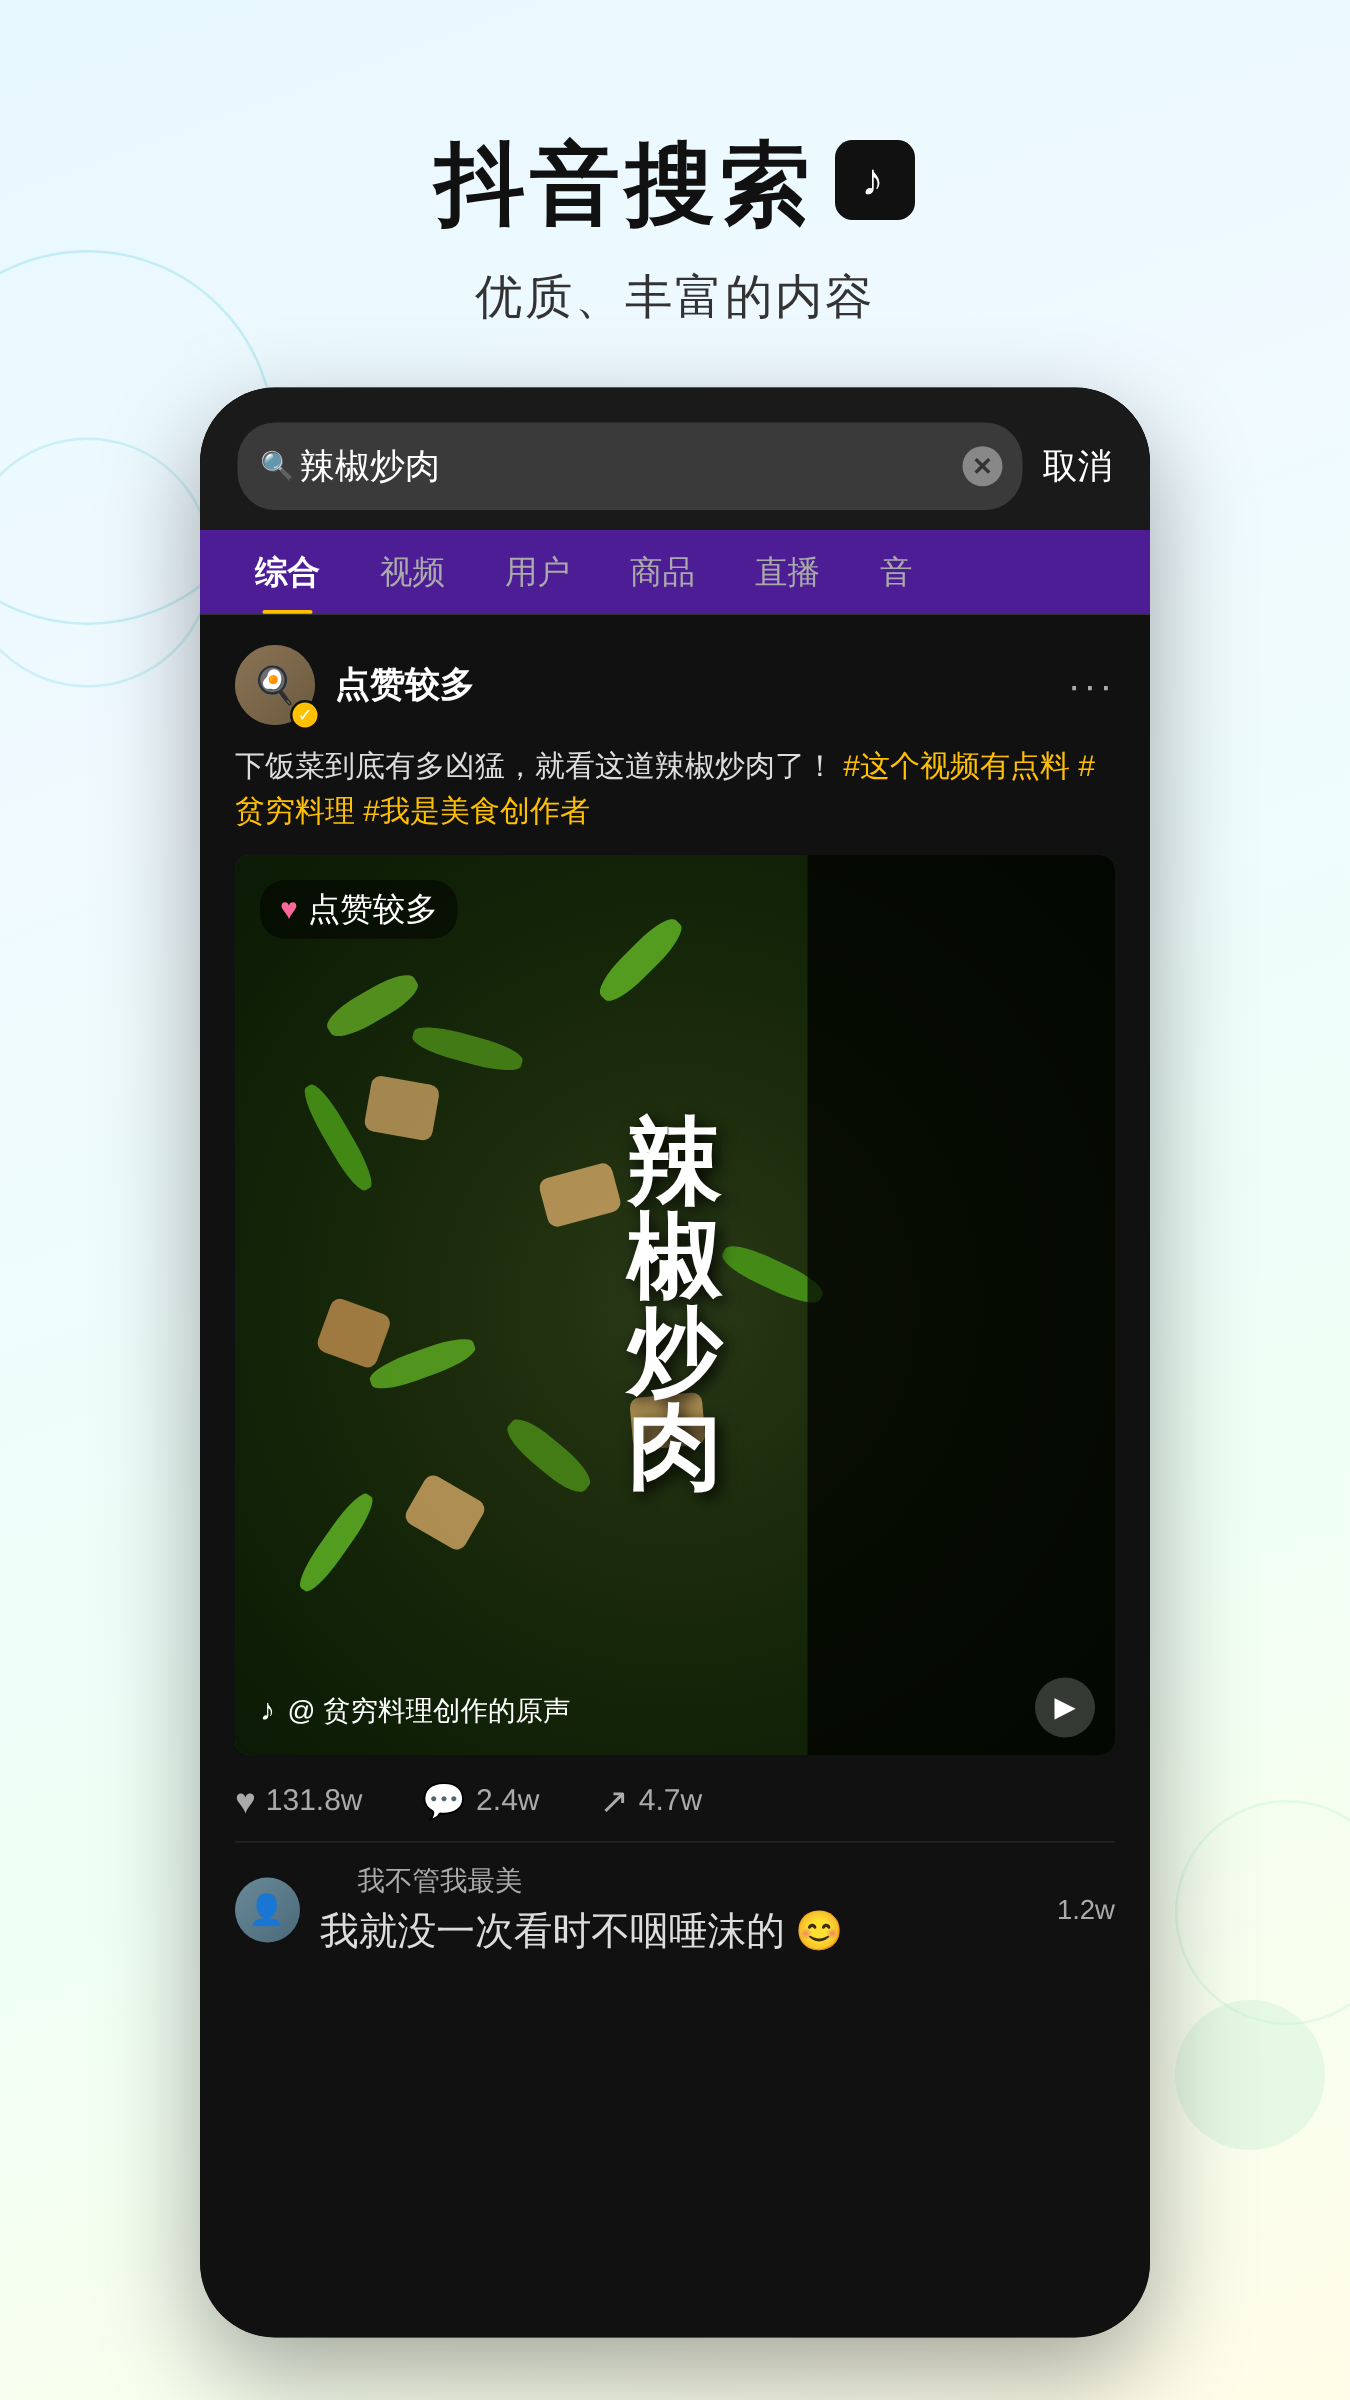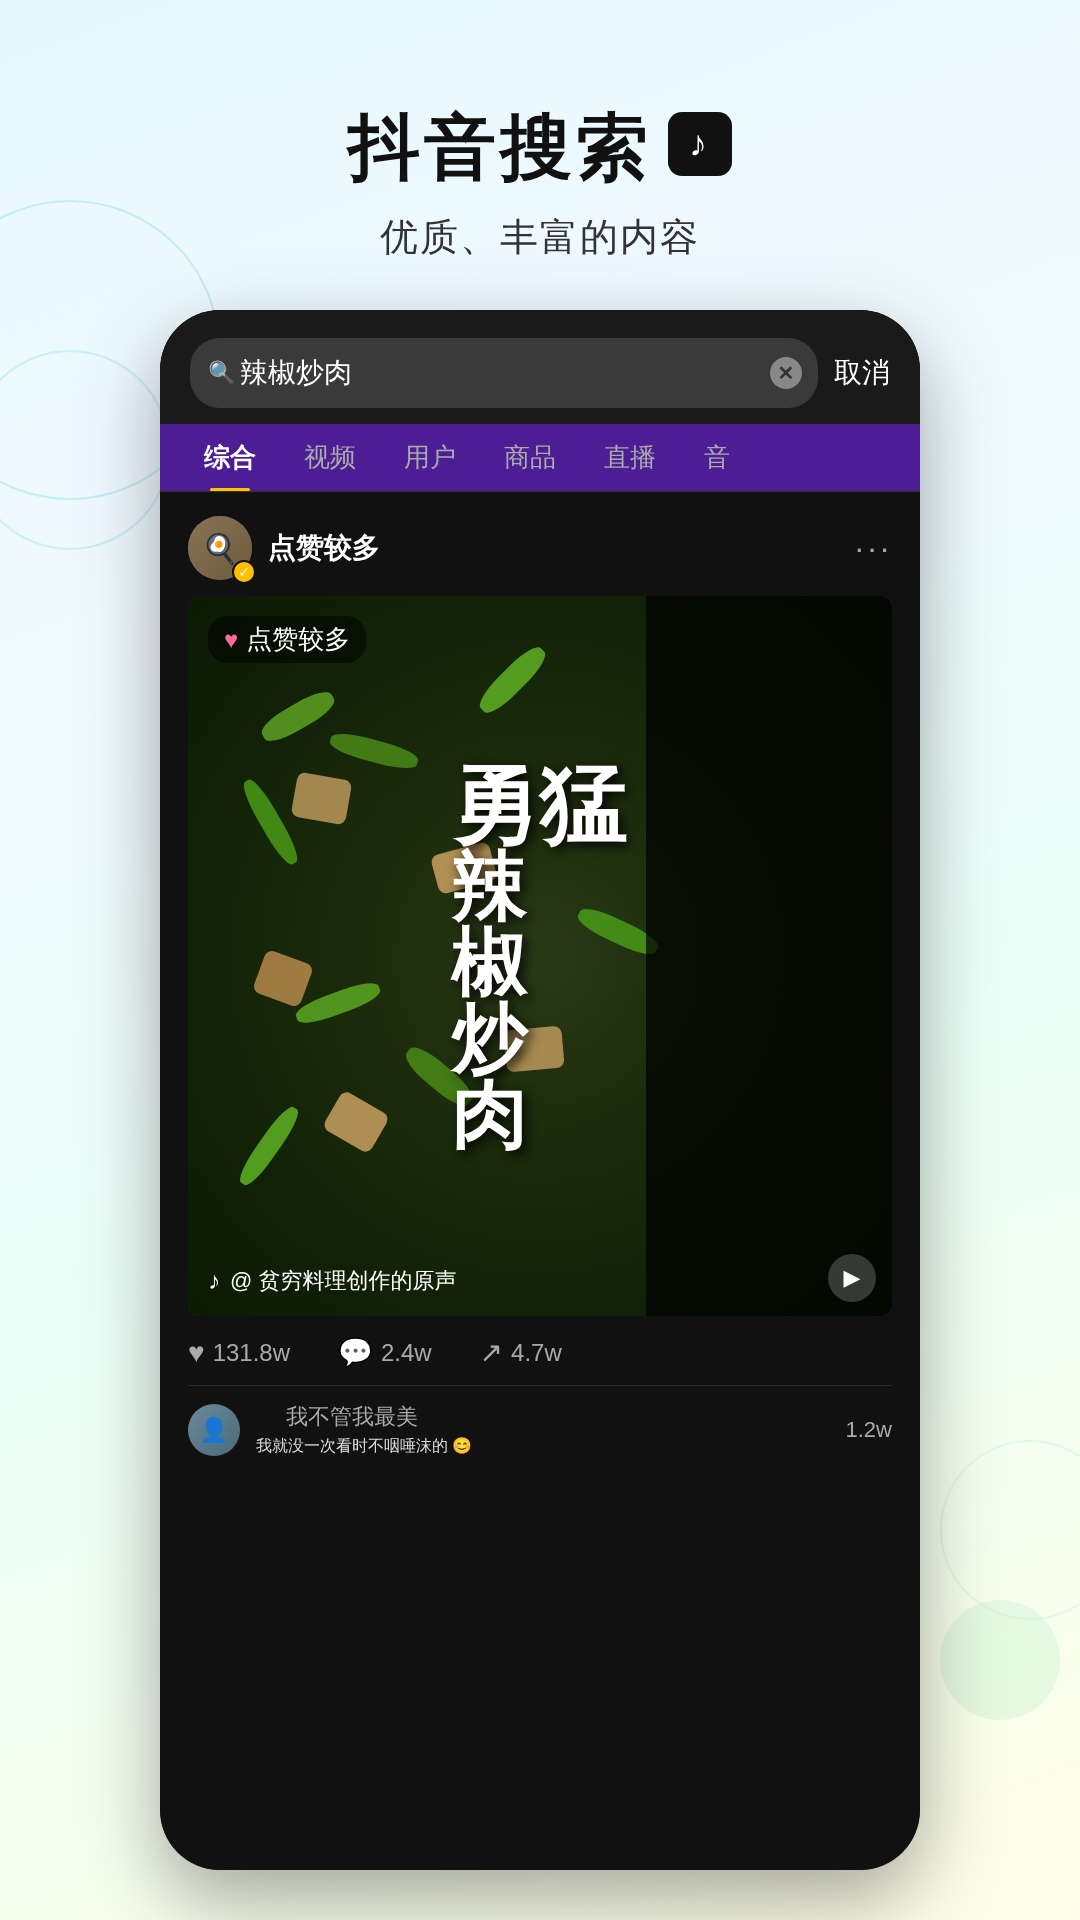--- a/index.html
+++ b/index.html
@@ -417,21 +417,21 @@
 
     .comment-user {
       color: #aaa;
       font-size: 22px;
       margin-bottom: 4px;
       margin-left: 30px;
     }
 
     .comment-text {
       color: #ddd;
-      font-size: 16px;
+      font-size: 31px;
     }
 
     .comment-likes {
       color: #aaa;
       font-size: 22px;
       text-align: right;
     }
   </style>
 </head>
 <body>
@@ -488,20 +488,24 @@
 
       <div class="user-info-row">
         <div class="user-avatar">
           <div class="avatar-img">🍳</div>
           <div class="avatar-badge">✓</div>
         </div>
         <span class="user-name">点赞较多</span>
         <span class="more-icon">···</span>
       </div>
 
+      <div class="post-text">
+        <span>下饭菜到底有多凶猛，就看这道辣椒炒肉了！</span>
+        <span class="highlight">#这个视频有点料 #贫穷料理 #我是美食创作者</span>
+      </div>
 
       <div class="video-thumb">
         <div class="video-bg">
 
           <div class="food-visual">
 
             <div style="position:absolute;inset:0;background:radial-gradient(ellipse at center, #2a3a18 0%, #1a2a0a 40%, #0a1a05 100%);"></div>
 
             <div style="position:absolute;top:15%;left:10%;width:80px;height:25px;background:#5a9a20;border-radius:40%;transform:rotate(-30deg);opacity:0.9;"></div>
             <div style="position:absolute;top:20%;left:20%;width:90px;height:22px;background:#4a8a18;border-radius:40%;transform:rotate(15deg);opacity:0.85;"></div>
@@ -517,21 +521,20 @@
             <div style="position:absolute;top:50%;left:10%;width:50px;height:45px;background:#c09050;border-radius:8px;opacity:0.8;transform:rotate(20deg);"></div>
             <div style="position:absolute;top:60%;left:45%;width:58px;height:42px;background:#c8a060;border-radius:8px;opacity:0.8;transform:rotate(-5deg);"></div>
             <div style="position:absolute;top:70%;left:20%;width:54px;height:44px;background:#d4a865;border-radius:8px;opacity:0.8;transform:rotate(30deg);"></div>
 
             <div style="position:absolute;top:0;right:0;width:35%;height:100%;background:rgba(0,0,0,0.7);"></div>
           </div>
 
           <div class="video-text-overlay">
             <div style="display:flex;flex-direction:row;gap:20px;align-items:center;justify-content:center;padding:0 30px;">
               <div style="font-size:88px;font-weight:900;color:white;text-align:left;line-height:1.0;text-shadow:4px 4px 12px rgba(0,0,0,0.9);">
-                <div>勇猛</div>
                 <div style="font-size:76px;">辣</div>
                 <div style="font-size:76px;">椒</div>
                 <div style="font-size:76px;">炒</div>
                 <div style="font-size:76px;">肉</div>
               </div>
             </div>
           </div>
 
           <div class="liked-badge">
             <span style="color:#ff6699;font-size:24px;">♥</span>

